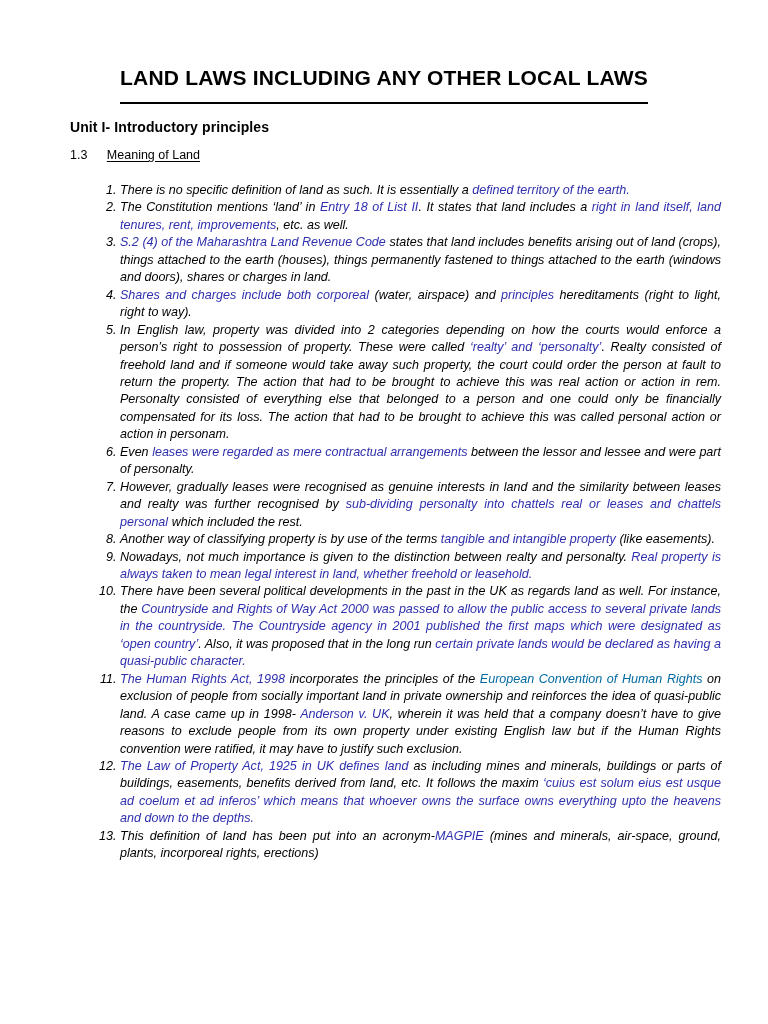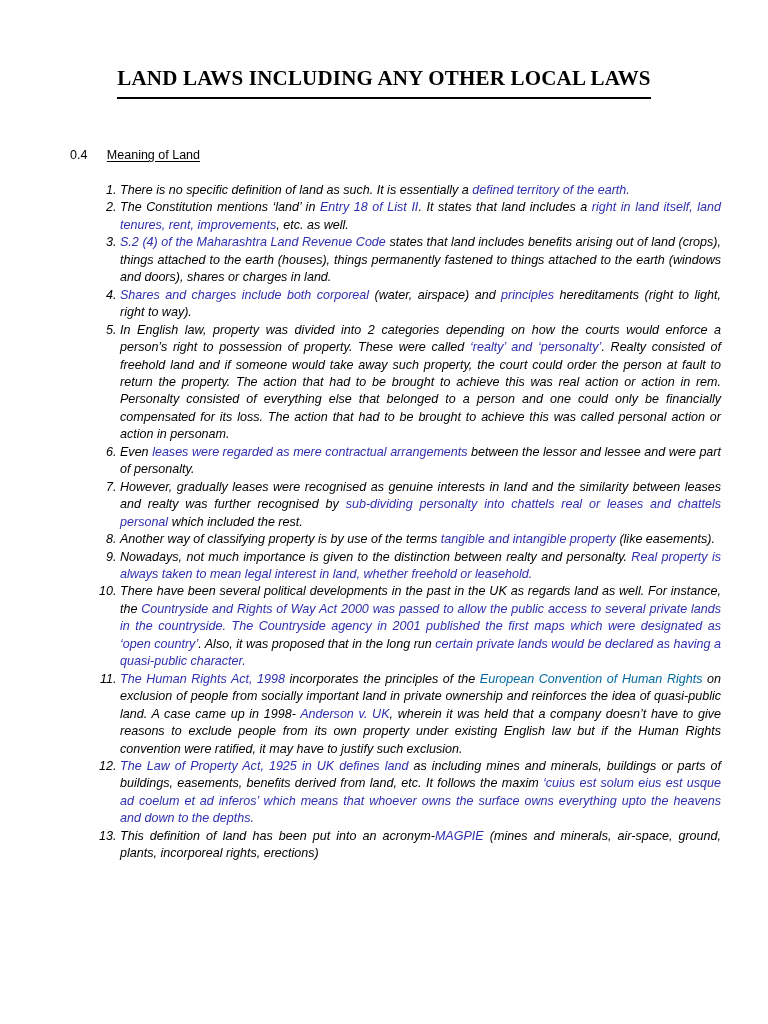--- a/index.html
+++ b/index.html
@@ -27,22 +27,21 @@
     left: 0;
     top: 52px;
     width: 768px;
     text-align: center;
     font-size: 21px;
     font-weight: bold;
     letter-spacing: 0.2px;
   }
   .doc-title .u {
     border-bottom: 2.5px solid #000;
-    padding-bottom: 7px;
-    font-family: Liberation Serif, serif;
+    padding-bottom: 13px;
   }
   .unit-heading {
     position: absolute;
     left: 70px;
     top: 107px;
     font-size: 14px;
     font-weight: bold;
     letter-spacing: 0.1px;
   }
   .section-heading {
@@ -82,22 +81,23 @@
   .b { color: #2f2fae; }
   .r { color: #0369a1; }
 </style>
 </head>
 <body>
 
 <div class="page">
 
   <h1 class="doc-title"><span class="u">LAND LAWS INCLUDING ANY OTHER LOCAL LAWS</span></h1>
 
+  <h2 class="unit-heading">Unit I- Introductory principles</h2>
 
-  <div class="section-heading"><span>0.4 </span><span class="u">Meaning of Land</span></div>
+  <div class="section-heading"><span>1.3 </span><span class="u">Meaning of Land</span></div>
 
   <ol class="items">
       <li><span>There is no specific definition of land as such. It is essentially a </span><span class="b">defined territory of the earth.</span></li>
       <li><span>The Constitution mentions ‘land’ in </span><span class="b">Entry 18 of List II</span><span>. It states that land includes a </span><span class="b">right in land itself, land tenures, rent, improvements</span><span>, etc. as well.</span></li>
       <li><span class="b">S.2 (4) of the Maharashtra Land Revenue Code</span><span> states that land includes benefits arising out of land (crops), things attached to the earth (houses), things permanently fastened to things attached to the earth (windows and doors), shares or charges in land.</span></li>
       <li><span class="b">Shares and charges include both corporeal</span><span> (water, airspace) and </span><span class="b">principles</span><span> hereditaments (right to light, right to way).</span></li>
       <li><span>In English law, property was divided into 2 categories depending on how the courts would enforce a person’s right to possession of property. These were called </span><span class="b">‘realty’ and ‘personalty’</span><span>. Realty consisted of freehold land and if someone would take away such property, the court could order the person at fault to return the property. The action that had to be brought to achieve this was real action or action in rem. Personalty consisted of everything else that belonged to a person and one could only be financially compensated for its loss. The action that had to be brought to achieve this was called personal action or action in personam.</span></li>
       <li><span>Even </span><span class="b">leases were regarded as mere contractual arrangements</span><span> between the lessor and lessee and were part of personalty.</span></li>
       <li><span>However, gradually leases were recognised as genuine interests in land and the similarity between leases and realty was further recognised by </span><span class="b">sub-dividing personalty into chattels real or leases and chattels personal</span><span> which included the rest.</span></li>
       <li><span>Another way of classifying property is by use of the terms </span><span class="b">tangible and intangible property</span><span> (like easements).</span></li>

